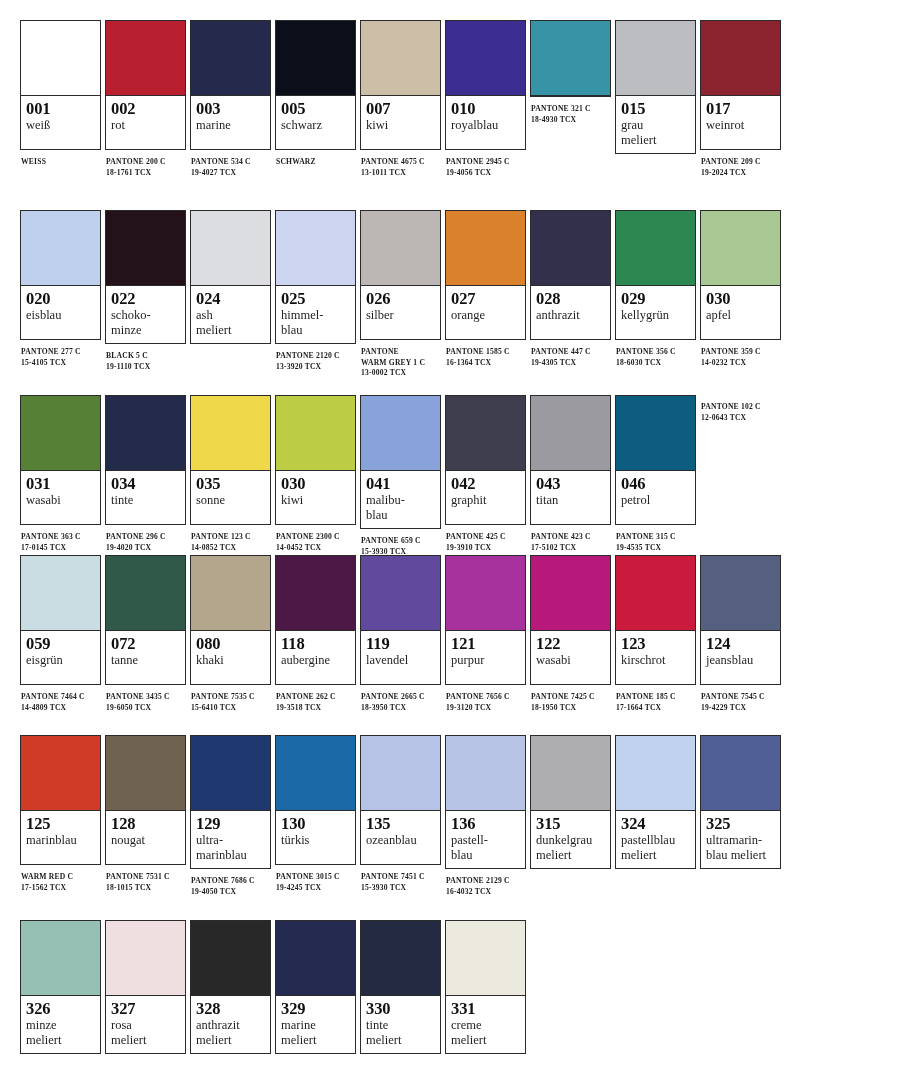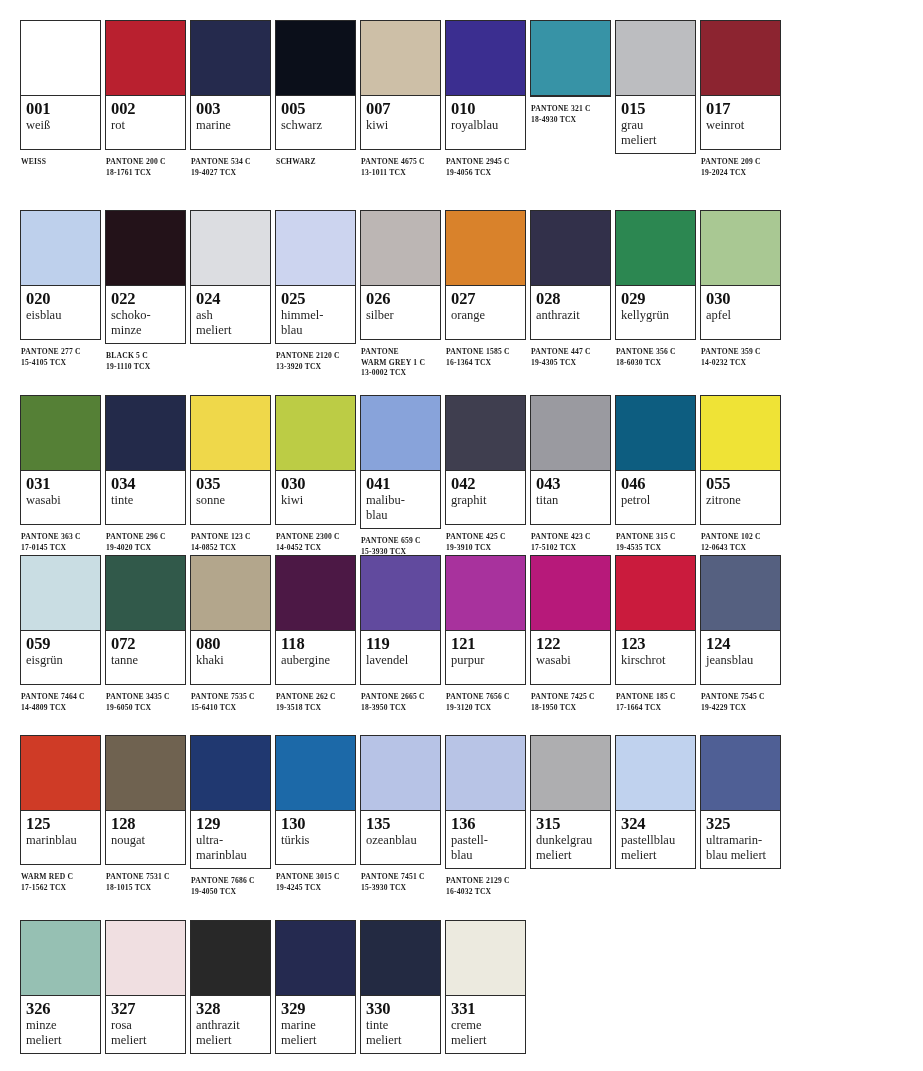--- a/index.html
+++ b/index.html
@@ -480,29 +480,20 @@
               <span class="ln">petrol</span>
             </div>
           </div>
         </div>
         <div class="pantone">
           <span class="ln">PANTONE 315 C</span>
           <span class="ln">19-4535 TCX</span>
         </div>
       </div>
       <div class="cell">
-        <div class="card">
-          <div class="swatch" style="background: rgb(239, 227, 54);"></div>
-          <div class="label">
-            <div class="code">055</div>
-            <div class="name">
-              <span class="ln">zitrone</span>
-            </div>
-          </div>
-        </div>
         <div class="pantone">
           <span class="ln">PANTONE 102 C</span>
           <span class="ln">12-0643 TCX</span>
         </div>
       </div>
     </div>
     <div class="row row-3">
       <div class="cell">
         <div class="card">
           <div class="swatch" style="background: rgb(201, 221, 227);"></div>

